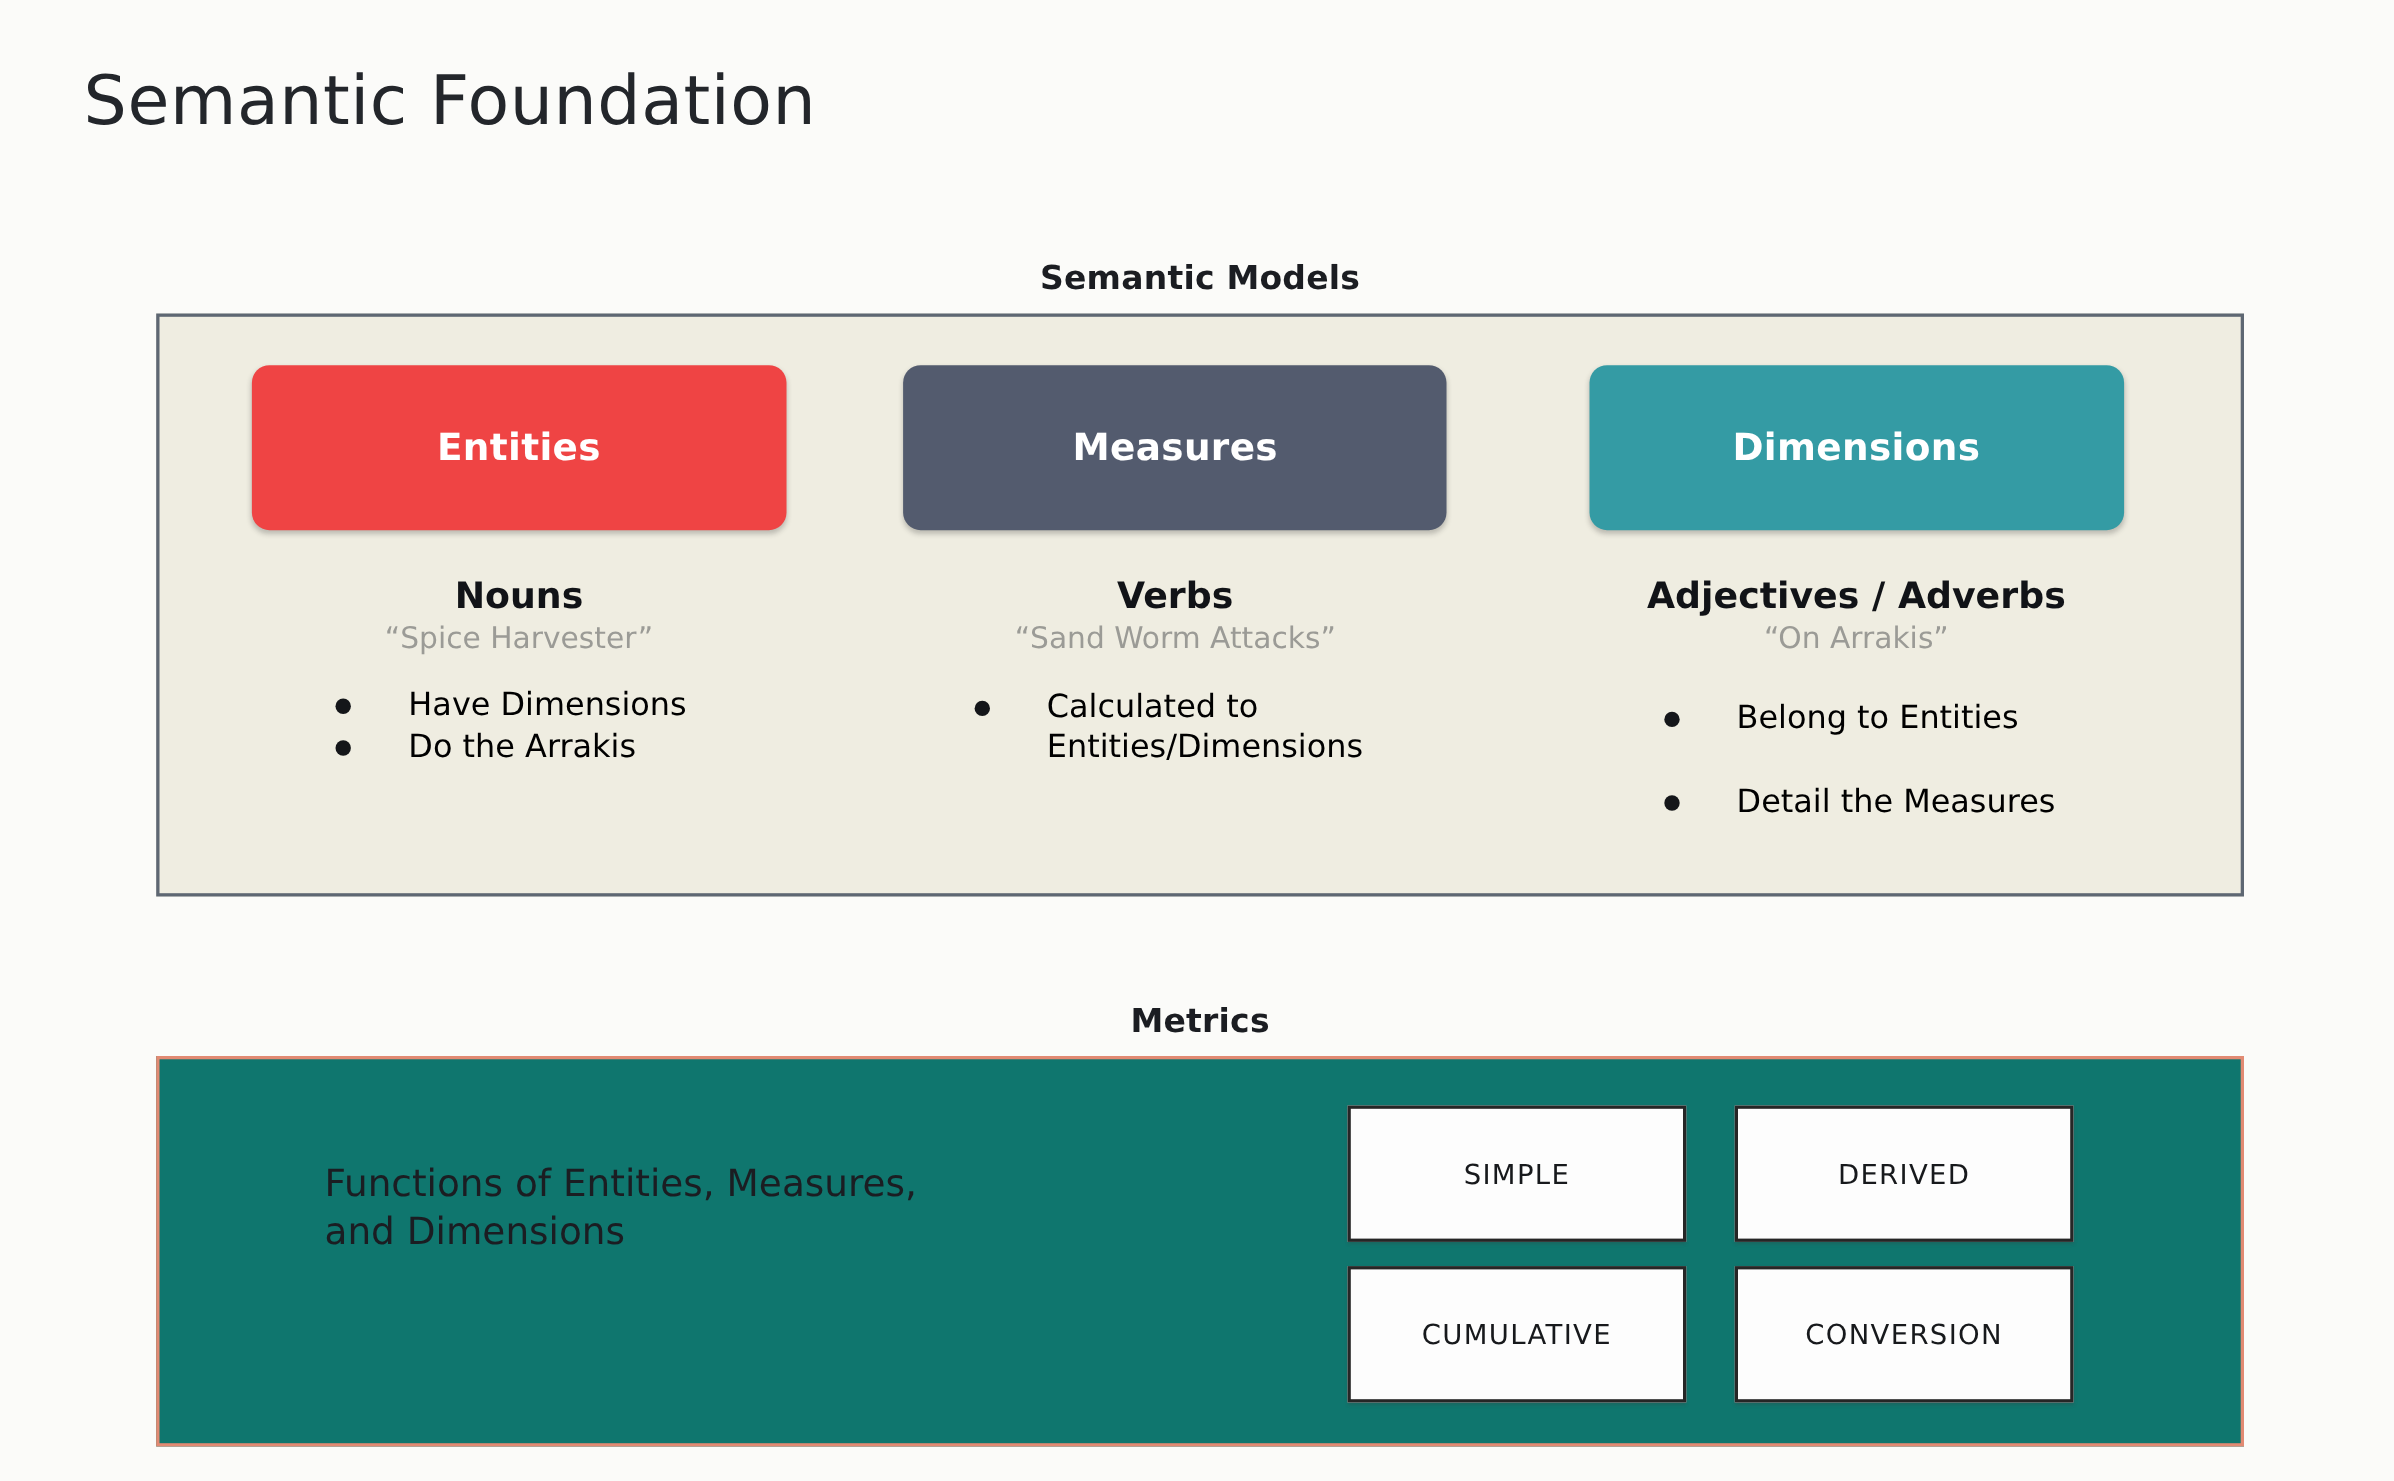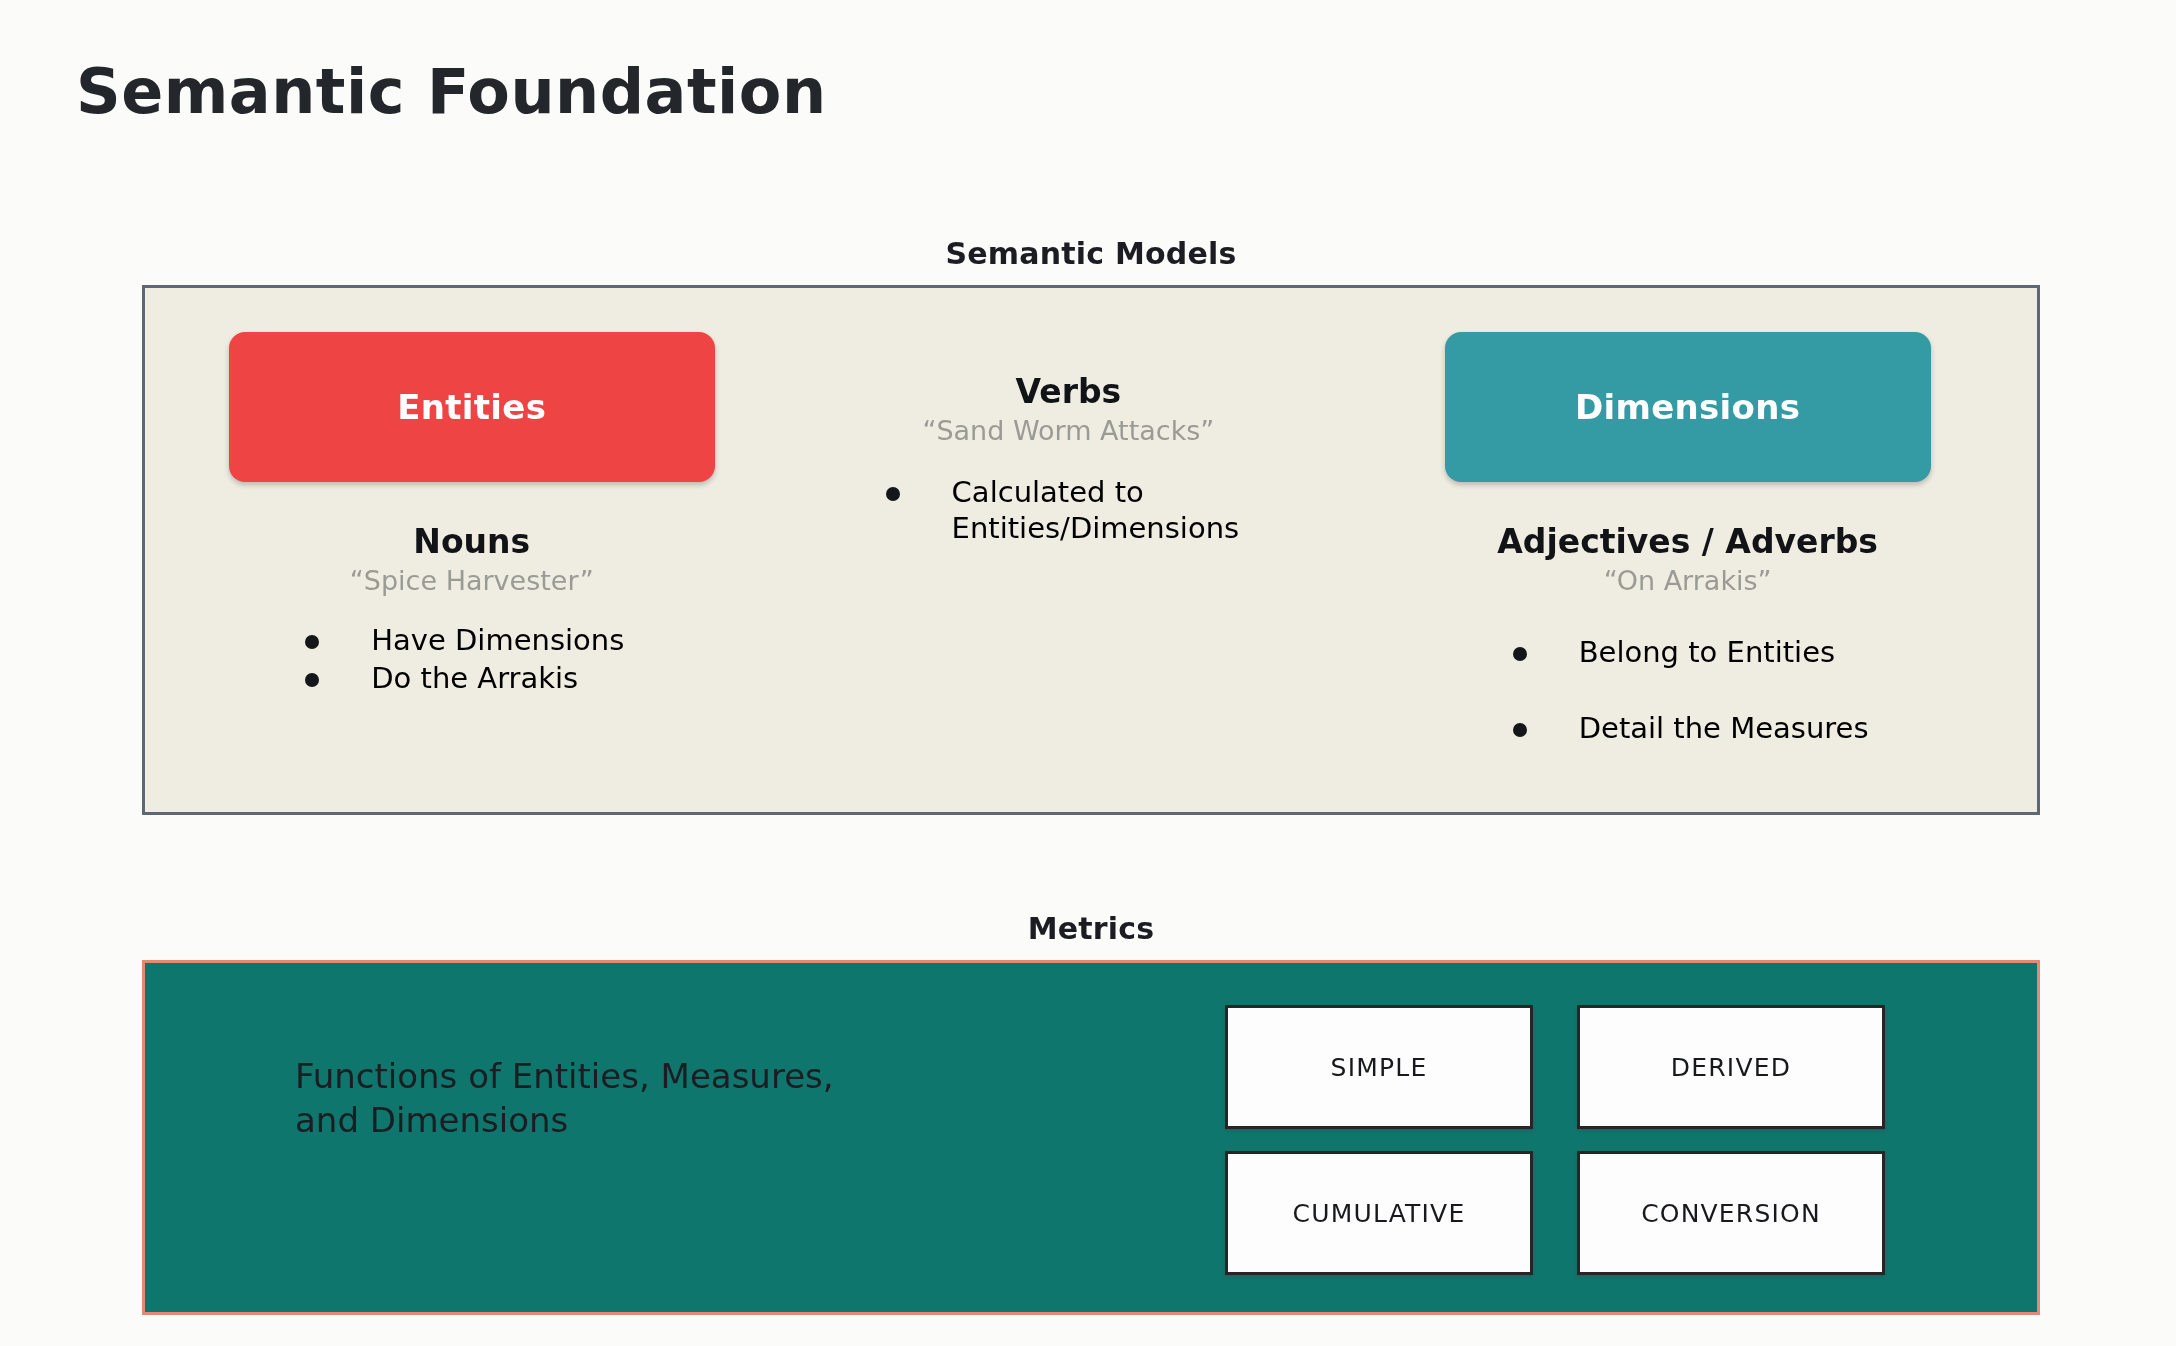--- a/index.html
+++ b/index.html
@@ -14,21 +14,21 @@
     overflow: hidden;
     position: relative;
   }
 
   
   .slide-title {
     position: absolute;
     left: 76px;
     top: 58px;
     font-size: 62px;
-    font-weight: 700;
+    font-weight: 400;
     letter-spacing: 0.5px;
     color: #23262b;
     line-height: 1.1;
     white-space: nowrap;
   }
 
   
   .section-caption {
     position: absolute;
     text-align: center;
@@ -208,20 +208,21 @@
           <span class="bullet-text">Have Dimensions</span>
         </li>
         <li>
           <span class="bullet-dot"></span>
           <span class="bullet-text">Do the Arrakis</span>
         </li>
       </ul>
     </div>
 
     <div class="model-col col-measures">
+      <div class="model-chip chip-measures">Measures</div>
       <div class="model-role">Verbs</div>
       <div class="model-example">“Sand Worm Attacks”</div>
       <ul class="model-bullets">
         <li>
           <span class="bullet-dot"></span>
           <span class="bullet-text">Calculated to
 Entities/Dimensions</span>
         </li>
       </ul>
     </div>

